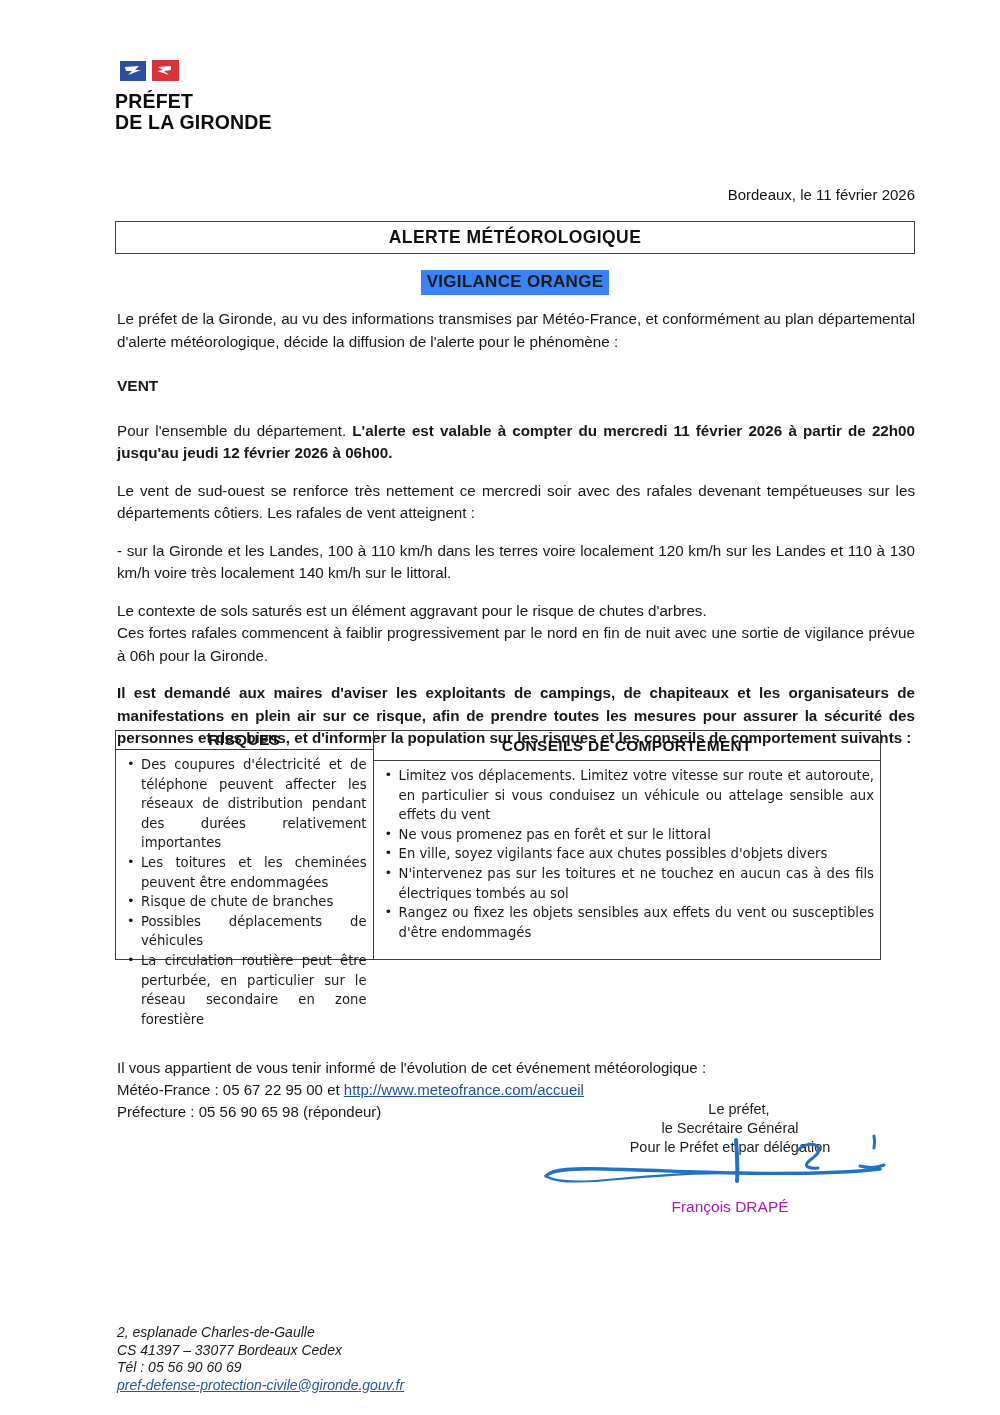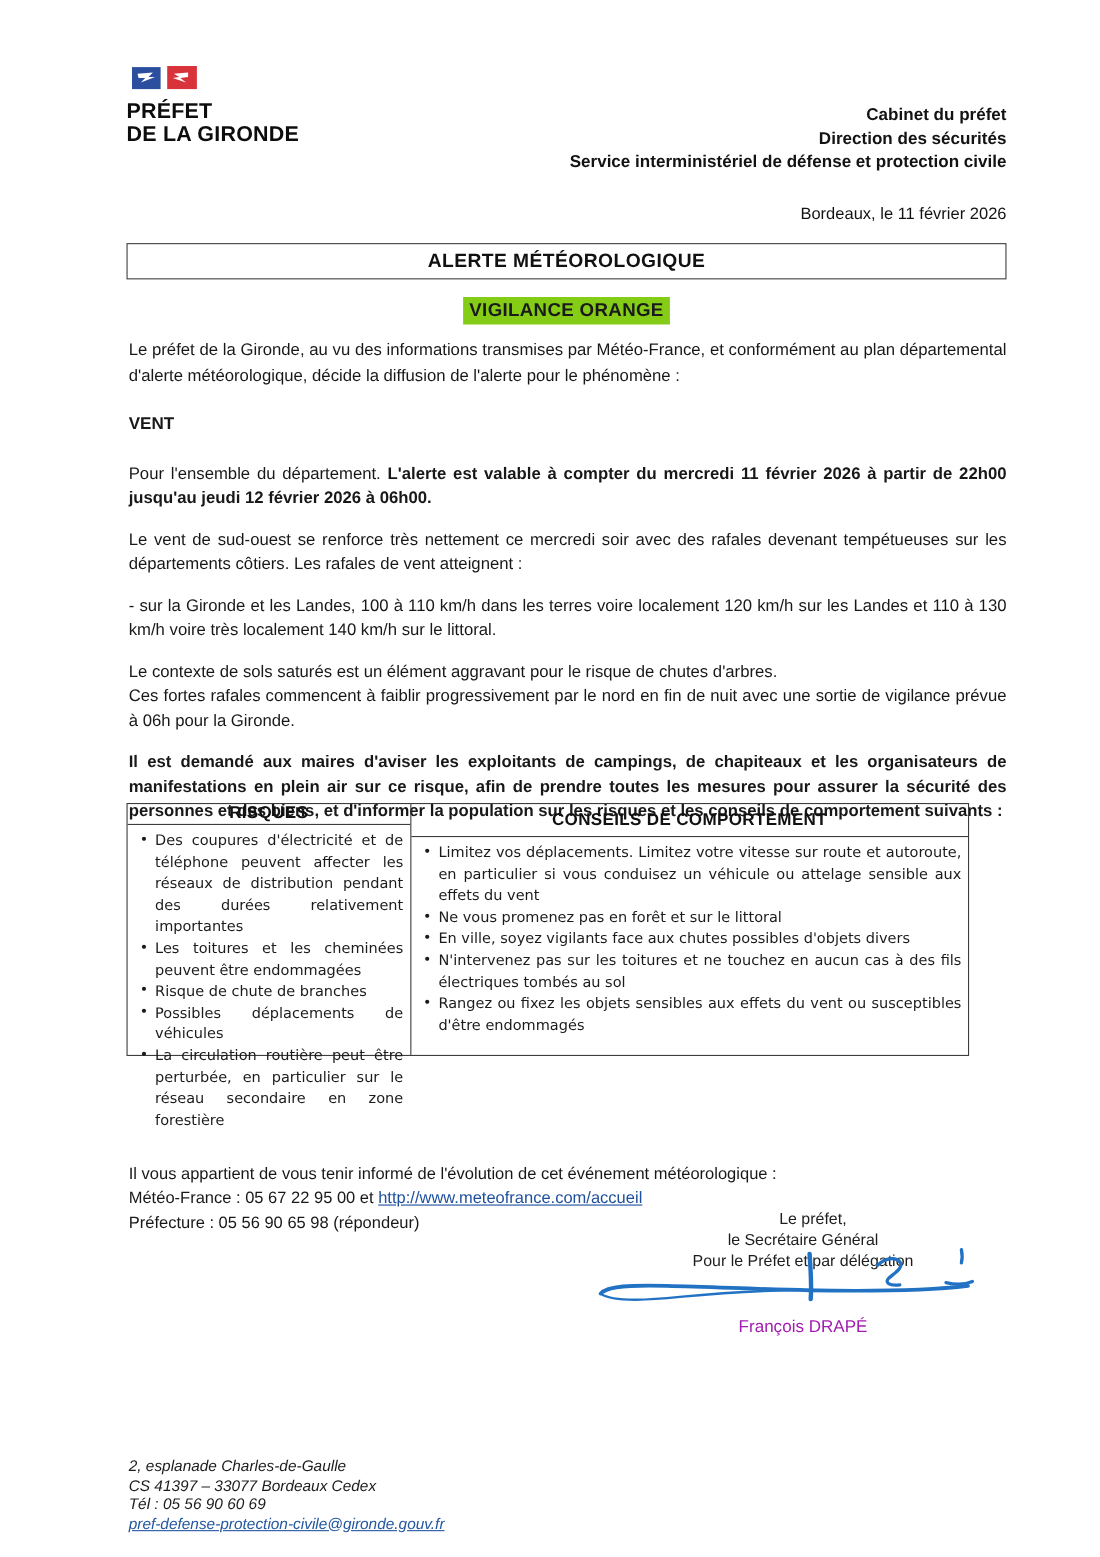--- a/index.html
+++ b/index.html
@@ -103,21 +103,21 @@
 
   .vigilance-wrap {
     position: absolute;
     left: 115px;
     top: 270px;
     width: 800px;
     text-align: center;
   }
   .vigilance {
     display: inline-block;
-    background: #84cc16;
+    background: #3b82f6;
     color: #1a1a1a;
     font-weight: bold;
     font-size: 17px;
     letter-spacing: 0.3px;
     padding: 2px 6px 3px 6px;
   }
 
   
   .body-col {
     position: absolute;
@@ -270,25 +270,20 @@
           <rect x="1" y="3" width="26" height="20" fill="#2b4f9e"></rect>
           <rect x="33" y="2" width="27" height="21" fill="#d8333a"></rect>
           <path d="M6 9 L20 8 L16 12 L22 12 L9 17 L13 13 L7 13 Z" fill="#ffffff"></path>
           <path d="M52 8 L39 9 L44 12 L38 13 L50 17 L45 13 L52 12 Z" fill="#ffffff"></path>
         </svg>
       </div>
       <div class="prefet-line">PRÉFET</div>
       <div class="prefet-line">DE LA GIRONDE</div>
     </div>
 
-    <div class="service-block">
-      <div>Cabinet du préfet</div>
-      <div>Direction des sécurités</div>
-      <div>Service interministériel de défense et protection civile</div>
-    </div>
 
     <div class="date-line">Bordeaux, le 11 février 2026</div>
   </div>
 
   <div class="alert-box">
     <span class="alert-box-title">ALERTE MÉTÉOROLOGIQUE</span>
   </div>
 
   <div class="vigilance-wrap">
     <span class="vigilance">VIGILANCE ORANGE</span>

